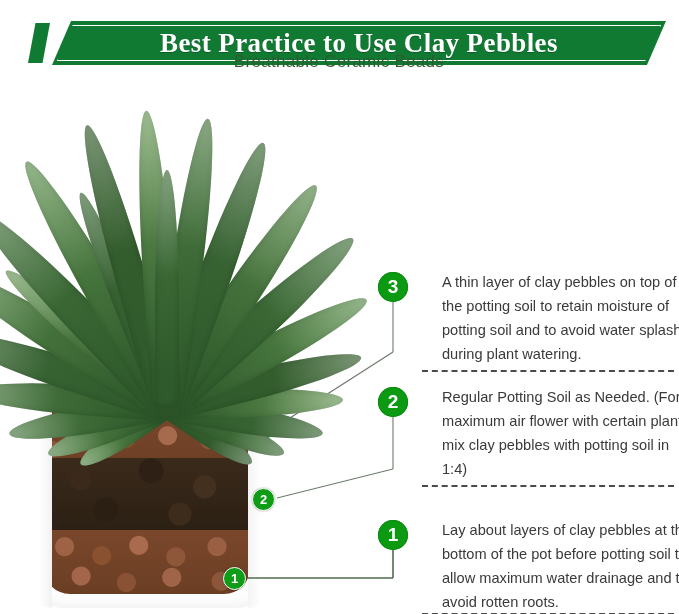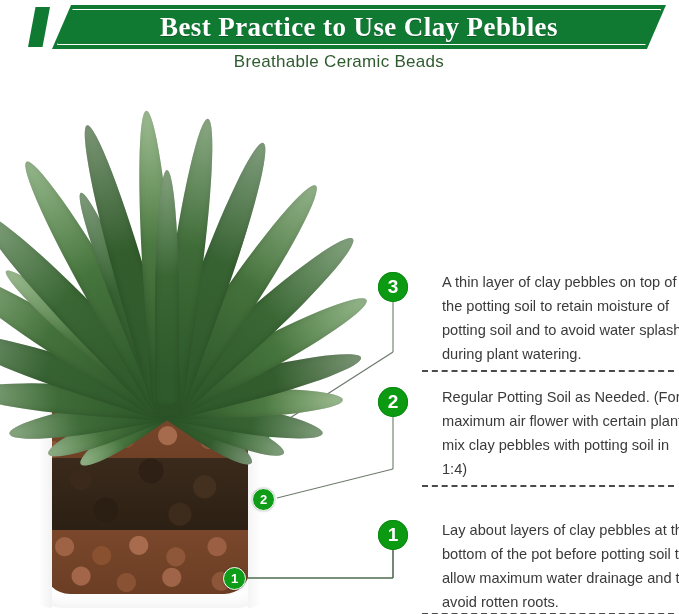--- a/index.html
+++ b/index.html
@@ -11,21 +11,21 @@
     position:relative;
   }
   #infographic{
     position:absolute;inset:0;
     width:679px;height:614px;
     background:#ffffff;
   }
 
   
   .banner-wrap{
-    position:absolute;left:0;top:4px;width:679px;height:46px;
+    position:absolute;left:0;top:20px;width:679px;height:46px;
   }
   .banner-accent{
     position:absolute;left:28px;top:3px;width:22px;height:40px;
     background:#107a33;
     clip-path:polygon(34% 0,100% 0,66% 100%,0% 100%);
   }
   .banner-main{
     position:absolute;left:52px;top:1px;width:614px;height:44px;
     background:#107a33;
     clip-path:polygon(3.1% 0, 100% 0, 96.9% 100%, 0% 100%);

